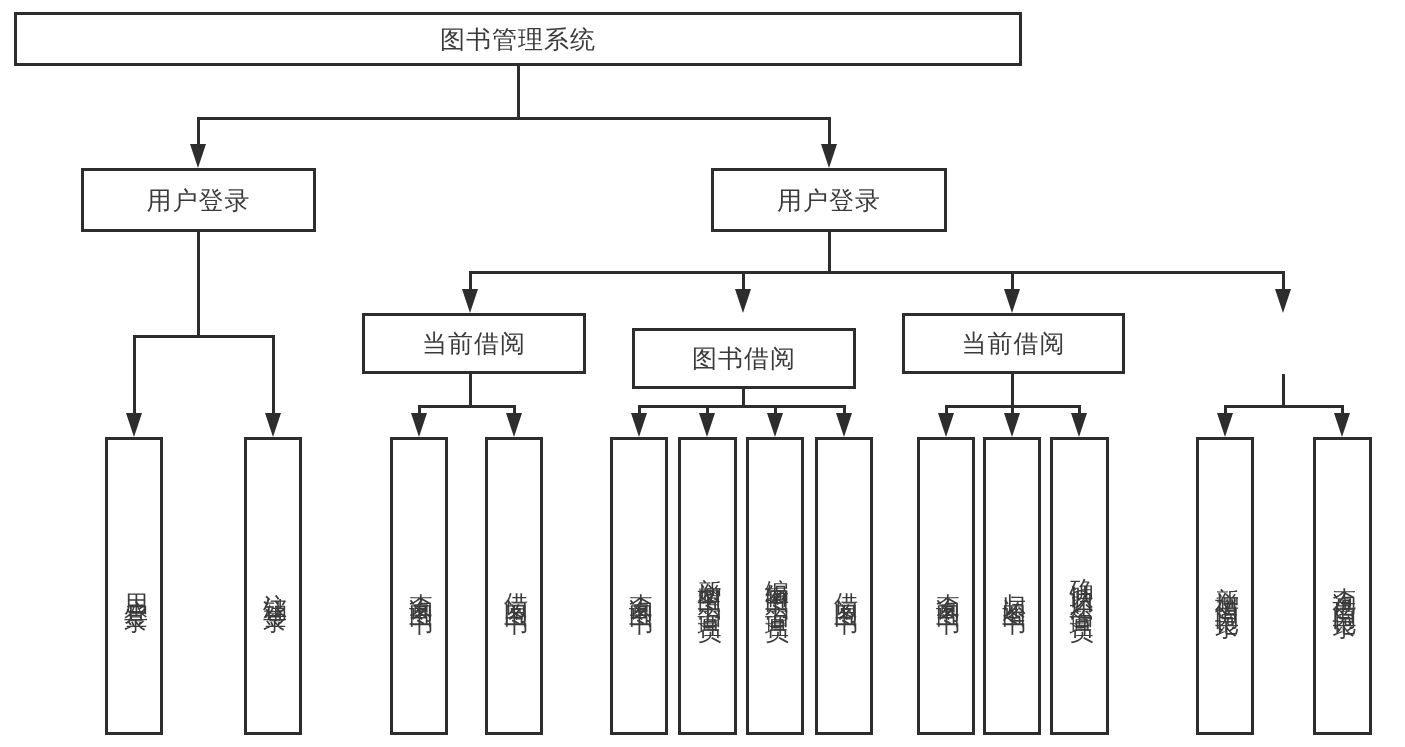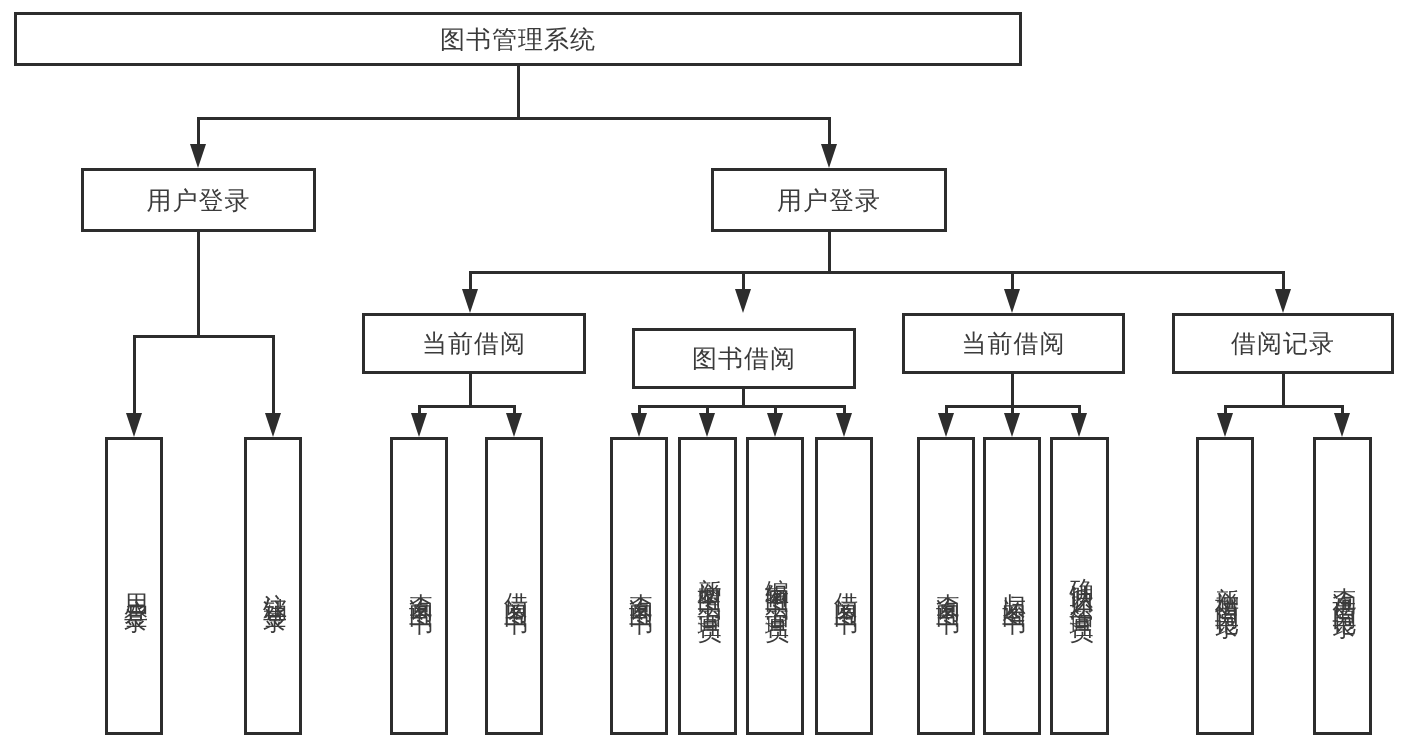--- a/index.html
+++ b/index.html
@@ -97,23 +97,20 @@
 
   <div class="box" style="left:362px;top:313px;width:224px;height:61px">
     <span>当前借阅</span>
   </div>
   <div class="box" style="left:632px;top:328px;width:224px;height:61px">
     <span>图书借阅</span>
   </div>
   <div class="box" style="left:902px;top:313px;width:223px;height:61px">
     <span>当前借阅</span>
   </div>
-  <div class="box" style="left:1172px;top:313px;width:222px;height:61px">
-    <span>借阅记录</span>
-  </div>
 
   <div class="vline" style="left:469px;top:374px;height:33px"></div>
   <div class="hline" style="left:418px;top:405px;width:97px"></div>
   <div class="vline" style="left:418px;top:405px;height:10px"></div>
   <div class="arrowhead" style="left:411px;top:413px"></div>
   <div class="vline" style="left:513px;top:405px;height:10px"></div>
   <div class="arrowhead" style="left:506px;top:413px"></div>
 
   <div class="vline" style="left:742px;top:374px;height:33px"></div>
   <div class="hline" style="left:638px;top:405px;width:207px"></div>

